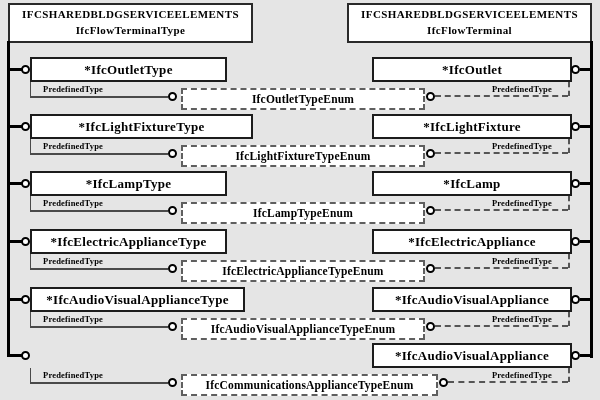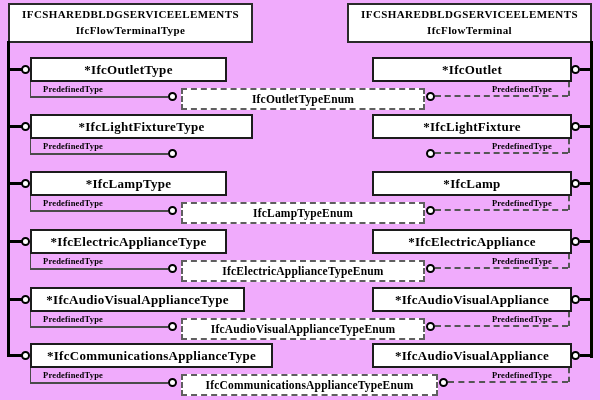--- a/index.html
+++ b/index.html
@@ -1,18 +1,18 @@
 <!DOCTYPE html>
 <html><head>
 <meta charset="utf-8">
 <style>
   html,body { margin:0; padding:0; background:#ffffff; }
   #canvas {
     position:relative; width:600px; height:400px; overflow:hidden;
-    background:#f0abfc;
+    background:#e5e5e5;
     font-family:"Liberation Serif","DejaVu Serif",serif;
     color:#000000;
   }
   
   .hdr {
     position:absolute; top:3px; width:245px; height:40px;
     border:2px solid #2a2a2a; background:#fff; box-sizing:border-box;
     display:flex; flex-direction:column; align-items:center; justify-content:center;
   }
   #hdr-left { left:8px; }
@@ -111,20 +111,23 @@
     <div class="row" style="top: 114px;">
       <div class="stub stub-l"></div>
       <div class="circ circ-l"></div>
       <div class="ebox ebox-l" style="width: 223px;">
         <span class="ename">*IfcLightFixtureType</span>
       </div>
       <div class="attr-edge"></div>
       <div class="alabel alabel-l">PredefinedType</div>
       <div class="aline"></div>
       <div class="circ circ-m1"></div>
+      <div class="enum" style="width: 244px;">
+        <span>IfcLightFixtureTypeEnum</span>
+      </div>
       <div class="circ circ-m2" style="left: 426px;"></div>
       <div class="dline" style="left: 435px; width: 133px;"></div>
       <div class="dvert"></div>
       <div class="alabel alabel-r">PredefinedType</div>
       <div class="ebox ebox-r">
         <span class="ename">*IfcLightFixture</span>
       </div>
       <div class="circ circ-r"></div>
       <div class="stub stub-r"></div>
     </div>
@@ -197,23 +200,20 @@
       <div class="ebox ebox-r">
         <span class="ename">*IfcAudioVisualAppliance</span>
       </div>
       <div class="circ circ-r"></div>
       <div class="stub stub-r"></div>
     </div>
 
     <div class="row" style="top: 343px;">
       <div class="stub stub-l"></div>
       <div class="circ circ-l"></div>
-      <div class="ebox ebox-l" style="width: 243px;">
-        <span class="ename">*IfcCommunicationsApplianceType</span>
-      </div>
       <div class="attr-edge"></div>
       <div class="alabel alabel-l">PredefinedType</div>
       <div class="aline"></div>
       <div class="circ circ-m1"></div>
       <div class="enum" style="width: 257px;">
         <span>IfcCommunicationsApplianceTypeEnum</span>
       </div>
       <div class="circ circ-m2" style="left: 439px;"></div>
       <div class="dline" style="left: 448px; width: 120px;"></div>
       <div class="dvert"></div>

